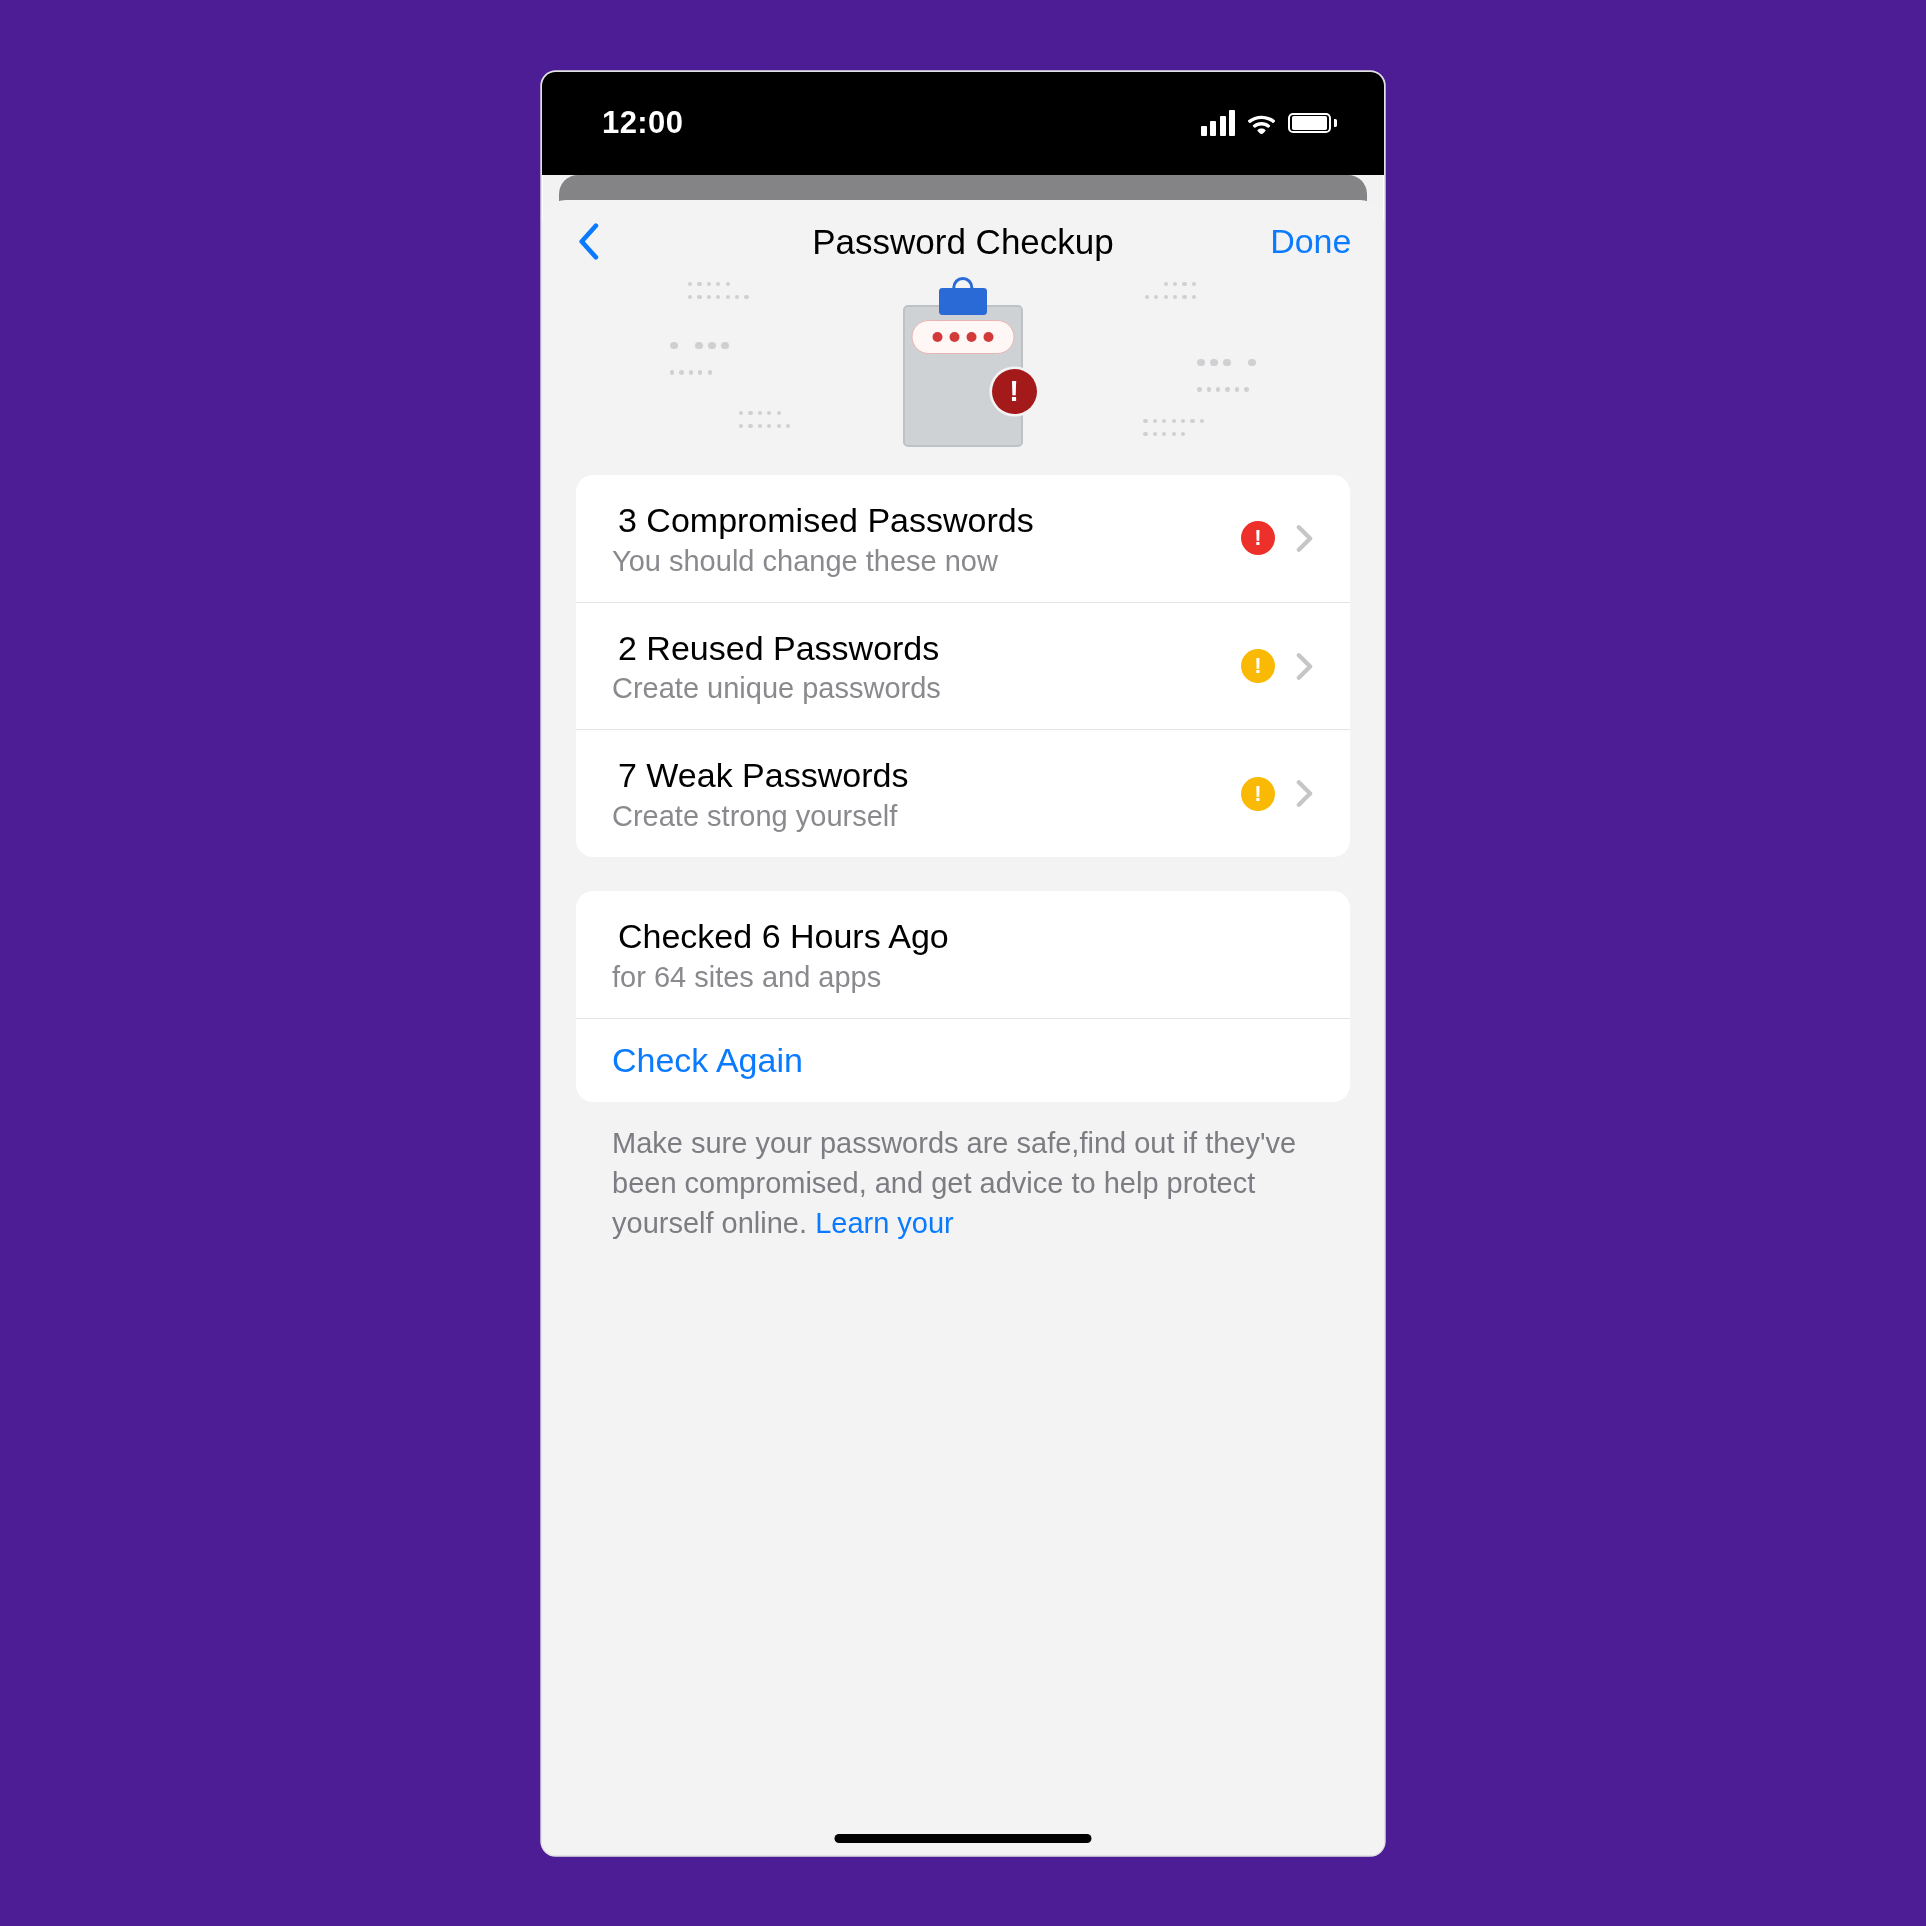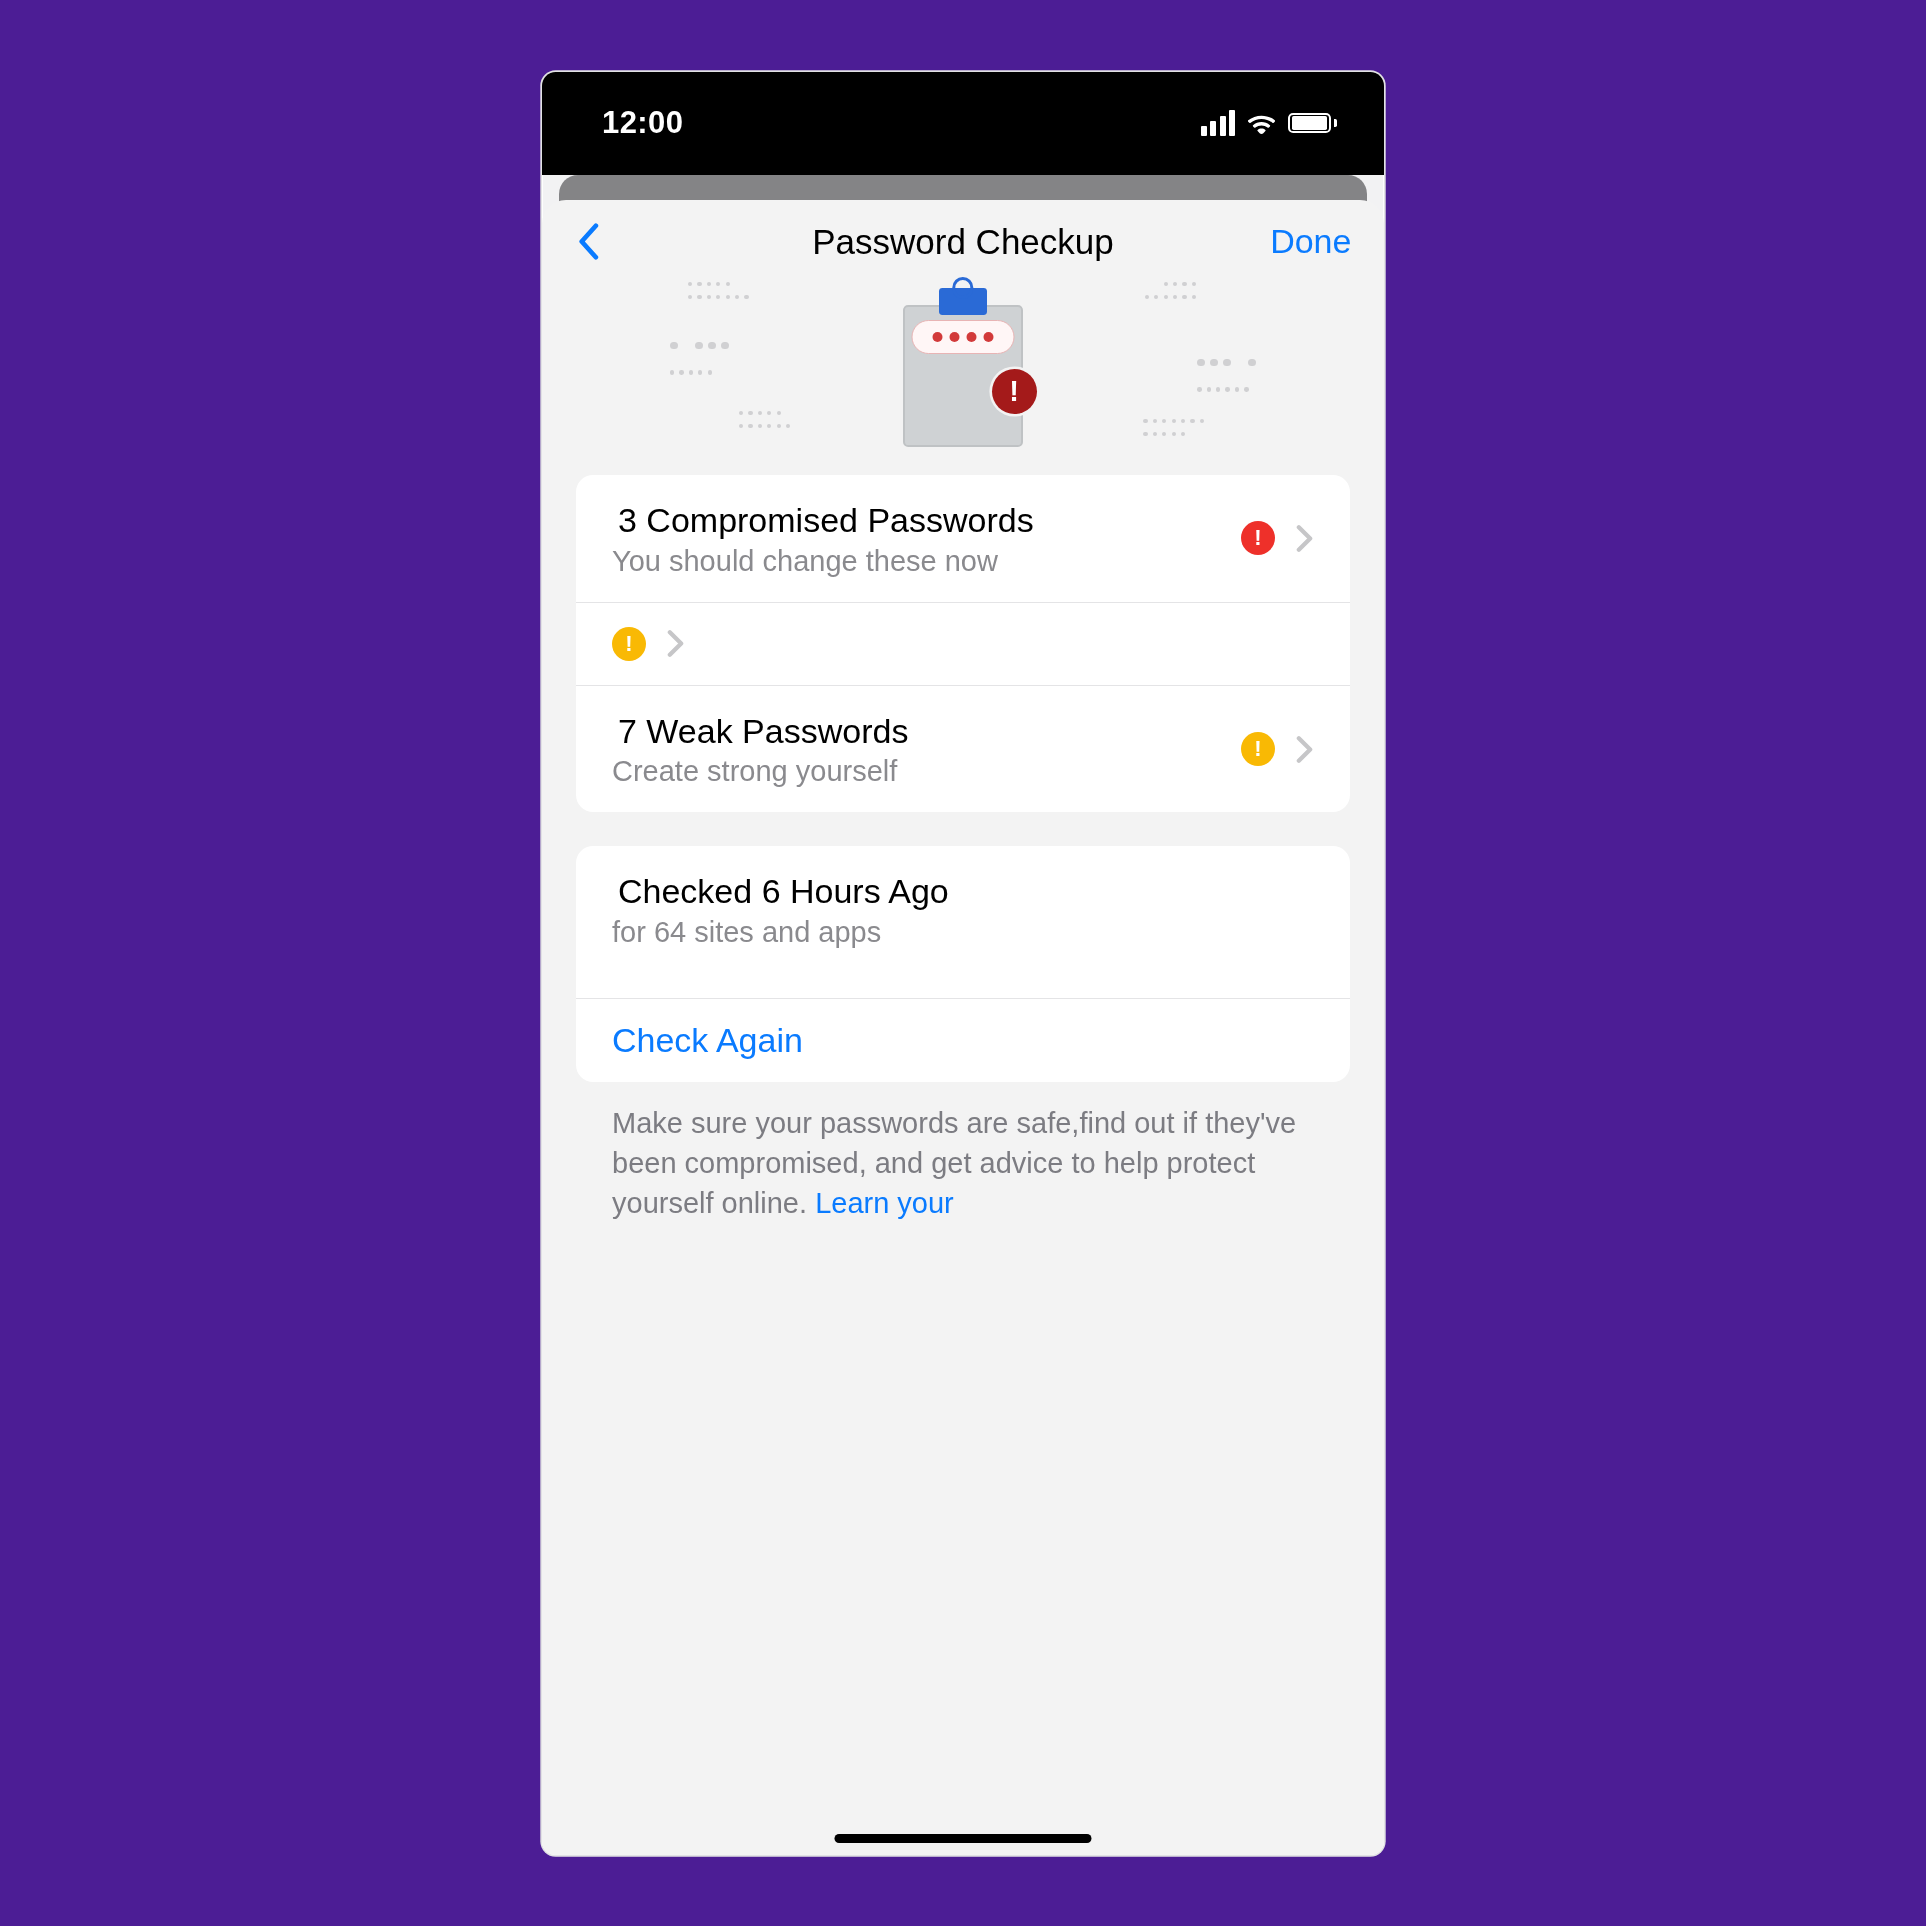--- a/index.html
+++ b/index.html
@@ -79,21 +79,21 @@
   .row + .row{border-top:0.9px solid var(--hairline);}
   .row.click{cursor:pointer;}
   .row-text{flex:1;min-width:0;}
   .row-title{font-size:34px;font-weight:400;color:var(--text);line-height:1.25;margin-left:6px;}
   .row-sub{font-size:29px;color:var(--text-muted);margin-top:3.4px;}
   .badge{width:34px;height:34px;border-radius:50%;display:flex;align-items:center;justify-content:center;color:#fff;font-weight:700;font-size:22px;flex:0 0 34px;}
   .badge.red{background:var(--red);}
   .badge.yellow{background:var(--yellow);}
   .chev{flex:0 0 20.5px;}
   .chev svg{display:block;}
-  .link-row{padding:22px 36px;color:var(--link);font-size:34px;cursor:pointer;border-top:0.9px solid var(--hairline);margin-top:25px;}
+  .link-row{padding:22px 36px;color:var(--link);font-size:34px;cursor:pointer;border-top:0.9px solid var(--hairline);}
 
   
   .footer-text{padding:20.5px 36px 0;font-size:29px;color:var(--text-muted2);line-height:1.38;}
   .footer-text a{color:var(--link);text-decoration:none;}
 
   
   .home-ind{position:absolute;bottom:12px;left:50%;transform:translateX(-50%);width:257px;height:8.6px;background:#000;border-radius:5.1px;}
 </style>
 </head>
 <body>
@@ -250,20 +250,24 @@
               <div class="row-sub">You should change these now</div>
             </div>
             <div class="badge red">!</div>
             <div class="chev">
                 <svg width="17" height="29" viewBox="0 0 12 20">
                   <path fill="none" stroke="#c6c6c8" stroke-width="3" stroke-linecap="round" stroke-linejoin="round" d="M2 2l8 8-8 8"></path>
                 </svg>
               </div>
           </div>
           <div class="row click">
+            <div class="row-text">
+              <div class="row-title">2 Reused Passwords</div>
+              <div class="row-sub">Create unique passwords</div>
+            </div>
             <div class="badge yellow">!</div>
             <div class="chev">
                 <svg width="17" height="29" viewBox="0 0 12 20">
                   <path fill="none" stroke="#c6c6c8" stroke-width="3" stroke-linecap="round" stroke-linejoin="round" d="M2 2l8 8-8 8"></path>
                 </svg>
               </div>
           </div>
           <div class="row click">
             <div class="row-text">
               <div class="row-title">7 Weak Passwords</div>

